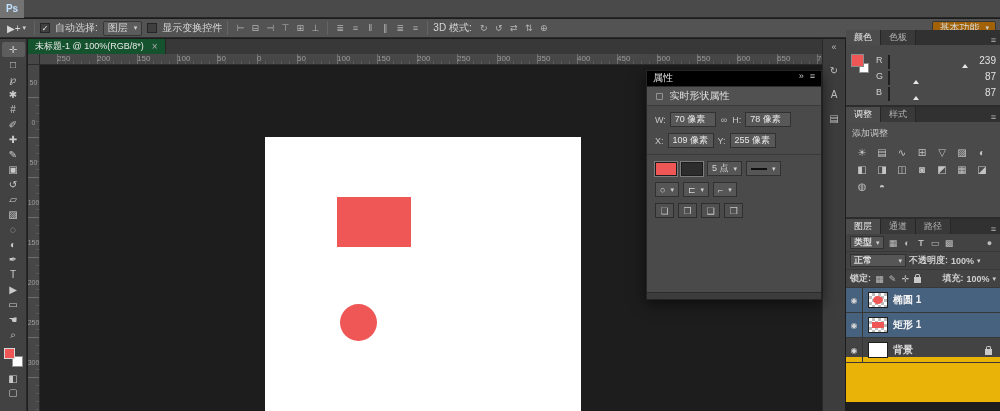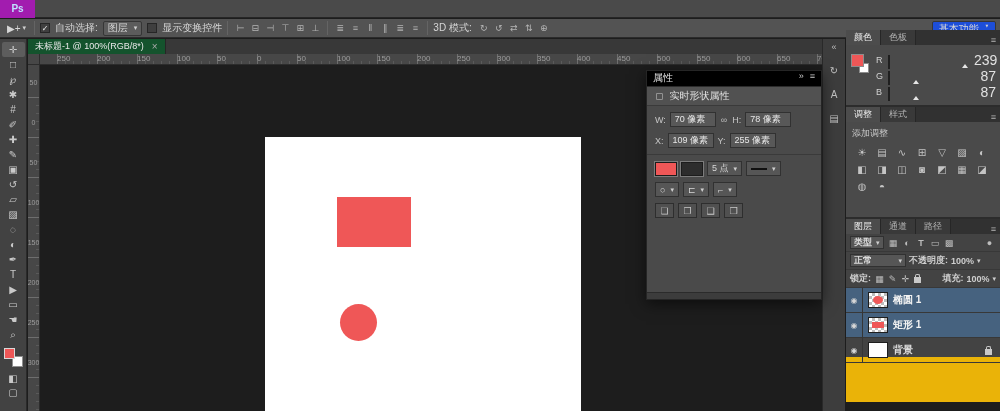--- a/index.html
+++ b/index.html
@@ -4,40 +4,40 @@
 <style>
   * { box-sizing: border-box; margin: 0; padding: 0; }
   html,body { width:1000px; height:411px; overflow:hidden; background:#1d1d1d;
     font-family:"Liberation Sans","DejaVu Sans",sans-serif; }
   #app { position:relative; width:1000px; height:411px; overflow:hidden;
     background:#1d1d1d; color:#dcdcdc; font-size:11px; user-select:none; }
 
   
   .menubar { position:absolute; top:0; left:0; right:0; height:18px; background:#4a4a4a;
     border-bottom:1px solid #262626; display:flex; align-items:center; }
-  .ps-logo { width:35px; height:18px; background:#a21caf; color:#bfe0ff; font-weight:bold;
+  .ps-logo { width:24px; height:18px; background:#737373; color:#bfe0ff; font-weight:bold;
     font-size:10px; display:flex; align-items:center; justify-content:center; }
   .menu-items { display:flex; }
   .menu-item { padding:0 7px; font-size:11px; color:#e4e4e4; line-height:18px; cursor:default; }
 
   
   .optionsbar { position:absolute; top:19px; left:0; right:0; height:19px; background:#535353;
     border-bottom:1px solid #2b2b2b; display:flex; align-items:center; gap:5px;
     padding:0 4px; font-size:10px; color:#d6d6d6; }
   .sep { width:1px; height:14px; background:#3b3b3b; border-right:1px solid #646464; }
   .tool-preset { display:flex; align-items:center; gap:2px; padding:0 3px; }
   .cb { width:10px; height:10px; background:#3f3f3f; border:1px solid #262626;
     display:inline-flex; align-items:center; justify-content:center; font-size:8px; color:#eee; }
   .dd { display:inline-flex; align-items:center; gap:6px; height:15px; padding:0 4px;
     background:#5c5c5c; border:1px solid #363636; border-radius:2px; }
   .icon-grp { display:flex; gap:1px; }
   .ob-icon { width:14px; text-align:center; color:#b5b5b5; font-size:9px; }
   .caret { font-size:7px; color:#cfcfcf; }
-  .workspace { margin-left:auto; display:flex; align-items:flex-start; gap:6px; height:15px;
-    padding:0 6px; background:#1d4ed8; border:1px solid #363636; border-radius:2px;font-family:Liberation Mono, monospace; }
+  .workspace { margin-left:auto; display:flex; align-items:center; gap:6px; height:15px;
+    padding:0 6px; background:#a16207; border:1px solid #363636; border-radius:2px; }
 
   
   .tabrow { position:absolute; top:39px; left:28px; width:794px; height:15px; background:#383838; }
   .doc-tab { display:inline-flex; align-items:center; gap:8px; height:15px; padding:0 7px;
     background:#14532d; border-right:1px solid #262626; font-size:9px; color:#e8e8e8; }
   .tab-close { color:#aaa; font-size:10px; }
 
   
   .ruler-corner { position:absolute; top:54px; left:28px; width:12px; height:11px;
     background:#474747; border-right:1px solid #2c2c2c; border-bottom:1px solid #2c2c2c; }
@@ -137,21 +137,21 @@
   .ch-row { display:flex; align-items:center; height:16px; gap:4px; }
   .ch-label { width:8px; font-size:9px; color:#d2d2d2; }
   .bar-wrap { position:relative; width:82px; height:9px; }
   .bar { width:82px; height:8px; border:1px solid #1f1f1f; }
   .grad-r { background:linear-gradient(90deg,rgb(0,87,87),rgb(255,87,87)); }
   .grad-g { background:linear-gradient(90deg,rgb(239,0,87),rgb(239,255,87)); }
   .grad-b { background:linear-gradient(90deg,rgb(239,87,0),rgb(239,87,255)); }
   .slider-thumb { position:absolute; bottom:-3px; width:0; height:0; margin-left:-3px;
     border-left:3px solid transparent; border-right:3px solid transparent;
     border-bottom:4px solid #e6e6e6; }
-  .ch-val { margin-left:auto; width:22px; text-align:right; font-size:14px; color:#e2e2e2; }
+  .ch-val { margin-left:auto; width:22px; text-align:right; font-size:10px; color:#e2e2e2; }
 
   .adj-body { height:97px; background:#4a4a4a; border-bottom:2px solid #2c2c2c; padding:3px 6px; }
   .adj-label { font-size:9px; color:#c9c9c9; margin:2px 0 4px 0; }
   .adj-icons { display:flex; flex-wrap:wrap; }
   .adj-icon { width:20px; height:17px; display:flex; align-items:center; justify-content:center;
     color:#c4c4c4; font-size:10px; }
 
   .layers-body { background:#434343; height:123px;font-weight:bold; }
   .lrow { display:flex; align-items:center; gap:3px; padding:0 4px; height:18px;
     border-bottom:1px solid #383838; font-size:9px; color:#cfcfcf; }

